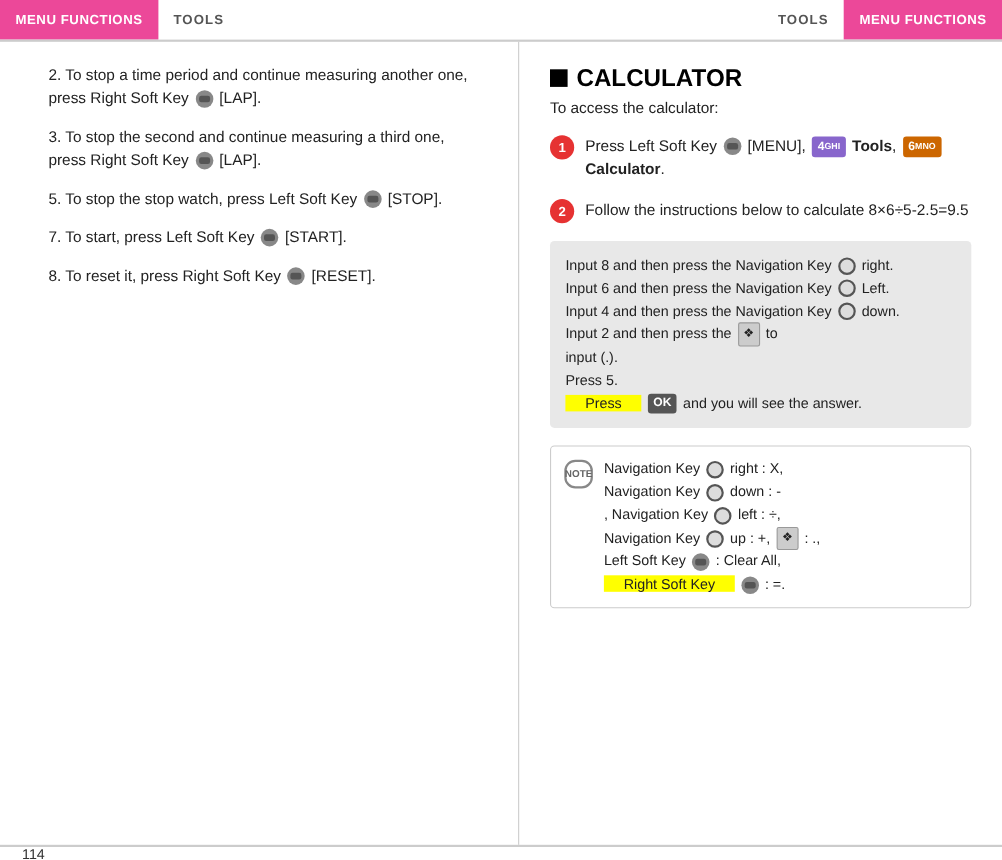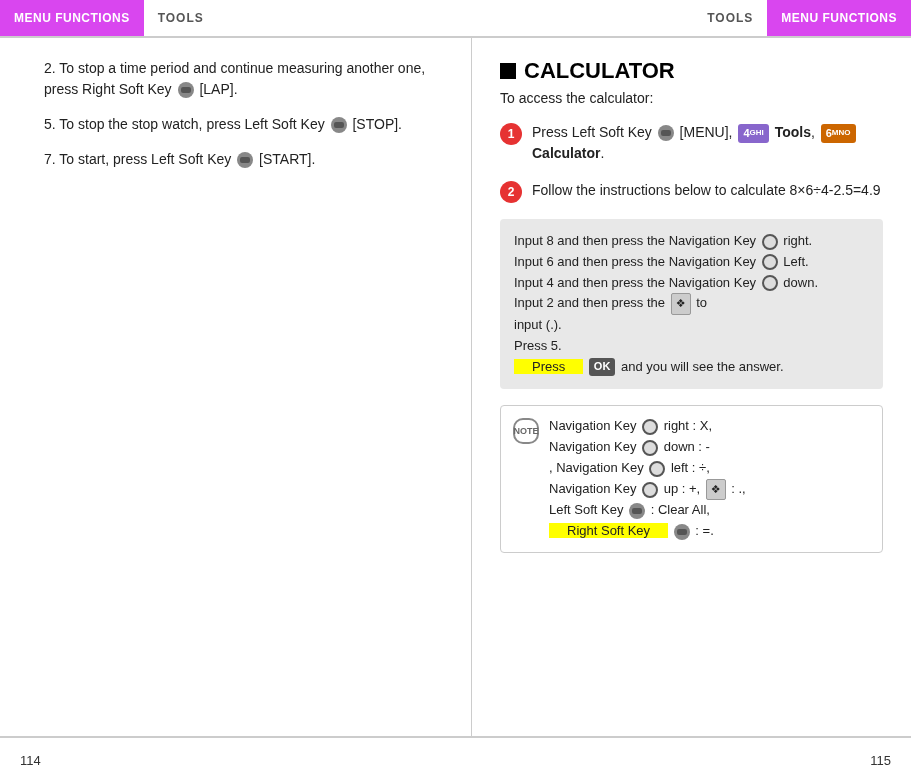--- a/index.html
+++ b/index.html
@@ -25,21 +25,21 @@
       align-items: center;
       flex: 1;
     }
     .header-left {
       flex-direction: row;
     }
     .header-right {
       flex-direction: row-reverse;
     }
     .menu-functions-badge {
-      background: #d946ef;
+      background: #ec4899;
       color: #fff;
       font-weight: bold;
       font-size: 12px;
       padding: 6px 14px;
       height: 100%;
       display: flex;
       align-items: center;
       letter-spacing: 0.5px;
     }
     .tools-label {
@@ -66,22 +66,23 @@
 
     
     .page-right {
       flex: 1;
       padding: 20px 28px;
     }
 
     
     .footer {
       display: flex;
-      height: 46px;
+      height: 14px;
       border-top: 2px solid #ccc;
+      text-decoration: underline;
     }
     .footer-left, .footer-right {
       flex: 1;
       display: flex;
       align-items: center;
       padding: 0 20px;
       font-size: 13px;
       color: #333;
     }
     .footer-right {
@@ -279,39 +280,53 @@
   <div class="page-left">
 
     <div class="step-item">
       2. To stop a time period and continue measuring another one, press Right Soft Key
       <span class="softkey-icon">
           <span class="softkey-inner"></span>
         </span>
       [LAP].
     </div>
 
+    <div class="step-item">
+      3. To stop the second and continue measuring a third one, press Right Soft Key
+      <span class="softkey-icon">
+          <span class="softkey-inner"></span>
+        </span>
+      [LAP].
+    </div>
 
 
     <div class="step-item">
       5. To stop the stop watch, press Left Soft Key
       <span class="softkey-icon">
           <span class="softkey-inner"></span>
         </span>
       [STOP].
     </div>
 
 
     <div class="step-item">
       7. To start, press Left Soft Key
       <span class="softkey-icon">
           <span class="softkey-inner"></span>
         </span>
       [START].
     </div>
 
+    <div class="step-item">
+      8. To reset it, press Right Soft Key
+      <span class="softkey-icon">
+          <span class="softkey-inner"></span>
+        </span>
+      [RESET].
+    </div>
 
   </div>
 
   <div class="page-right">
 
     <div class="section-title">
       <span class="black-square"></span>
       <span>CALCULATOR</span>
     </div>
     <div class="subtitle">To access the calculator:</div>
@@ -327,21 +342,21 @@
         <span class="num-badge">4<sub style="font-size:8px">GHI</sub></span>
         <strong>Tools</strong>,
         <span class="num-badge num-badge-orange">6<sub style="font-size:8px">MNO</sub></span>
         <strong>Calculator</strong>.
       </div>
     </div>
 
     <div class="numbered-step">
       <span class="step-circle">2</span>
       <div class="step-text">
-        Follow the instructions below to calculate 8×6÷4-2.5=4.9
+        Follow the instructions below to calculate 8×6÷5-2.5=9.5
       </div>
     </div>
 
     <div class="instruction-box">
       Input 8 and then press the Navigation Key
       <span class="nav-circle"></span>
       right.<br>
       Input 6 and then press the Navigation Key
       <span class="nav-circle"></span>
       Left.<br>
@@ -390,16 +405,13 @@
       </div>
     </div>
 
   </div>
 </div>
 
 <div class="footer">
   <div class="footer-left">
     <span>114</span>
   </div>
-  <div class="footer-right">
-    <span>115</span>
-  </div>
 </div>
 
 </body></html>

